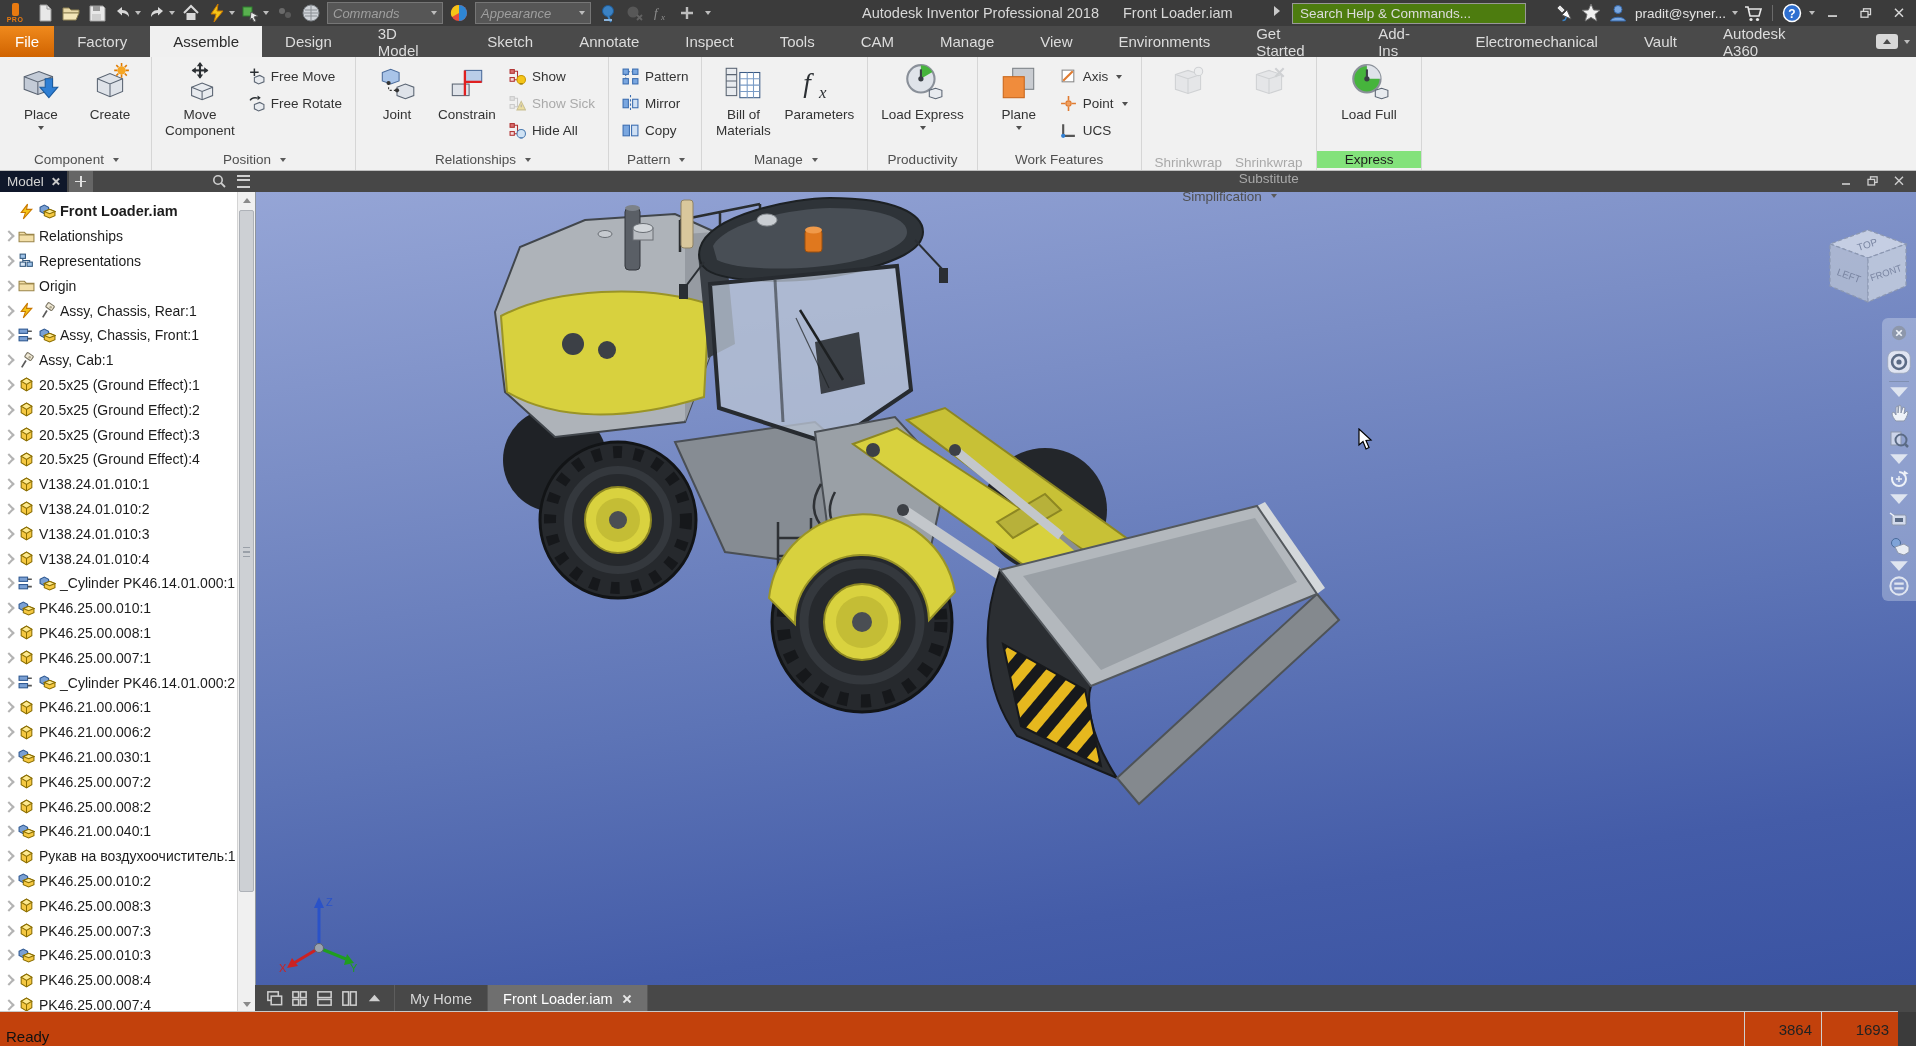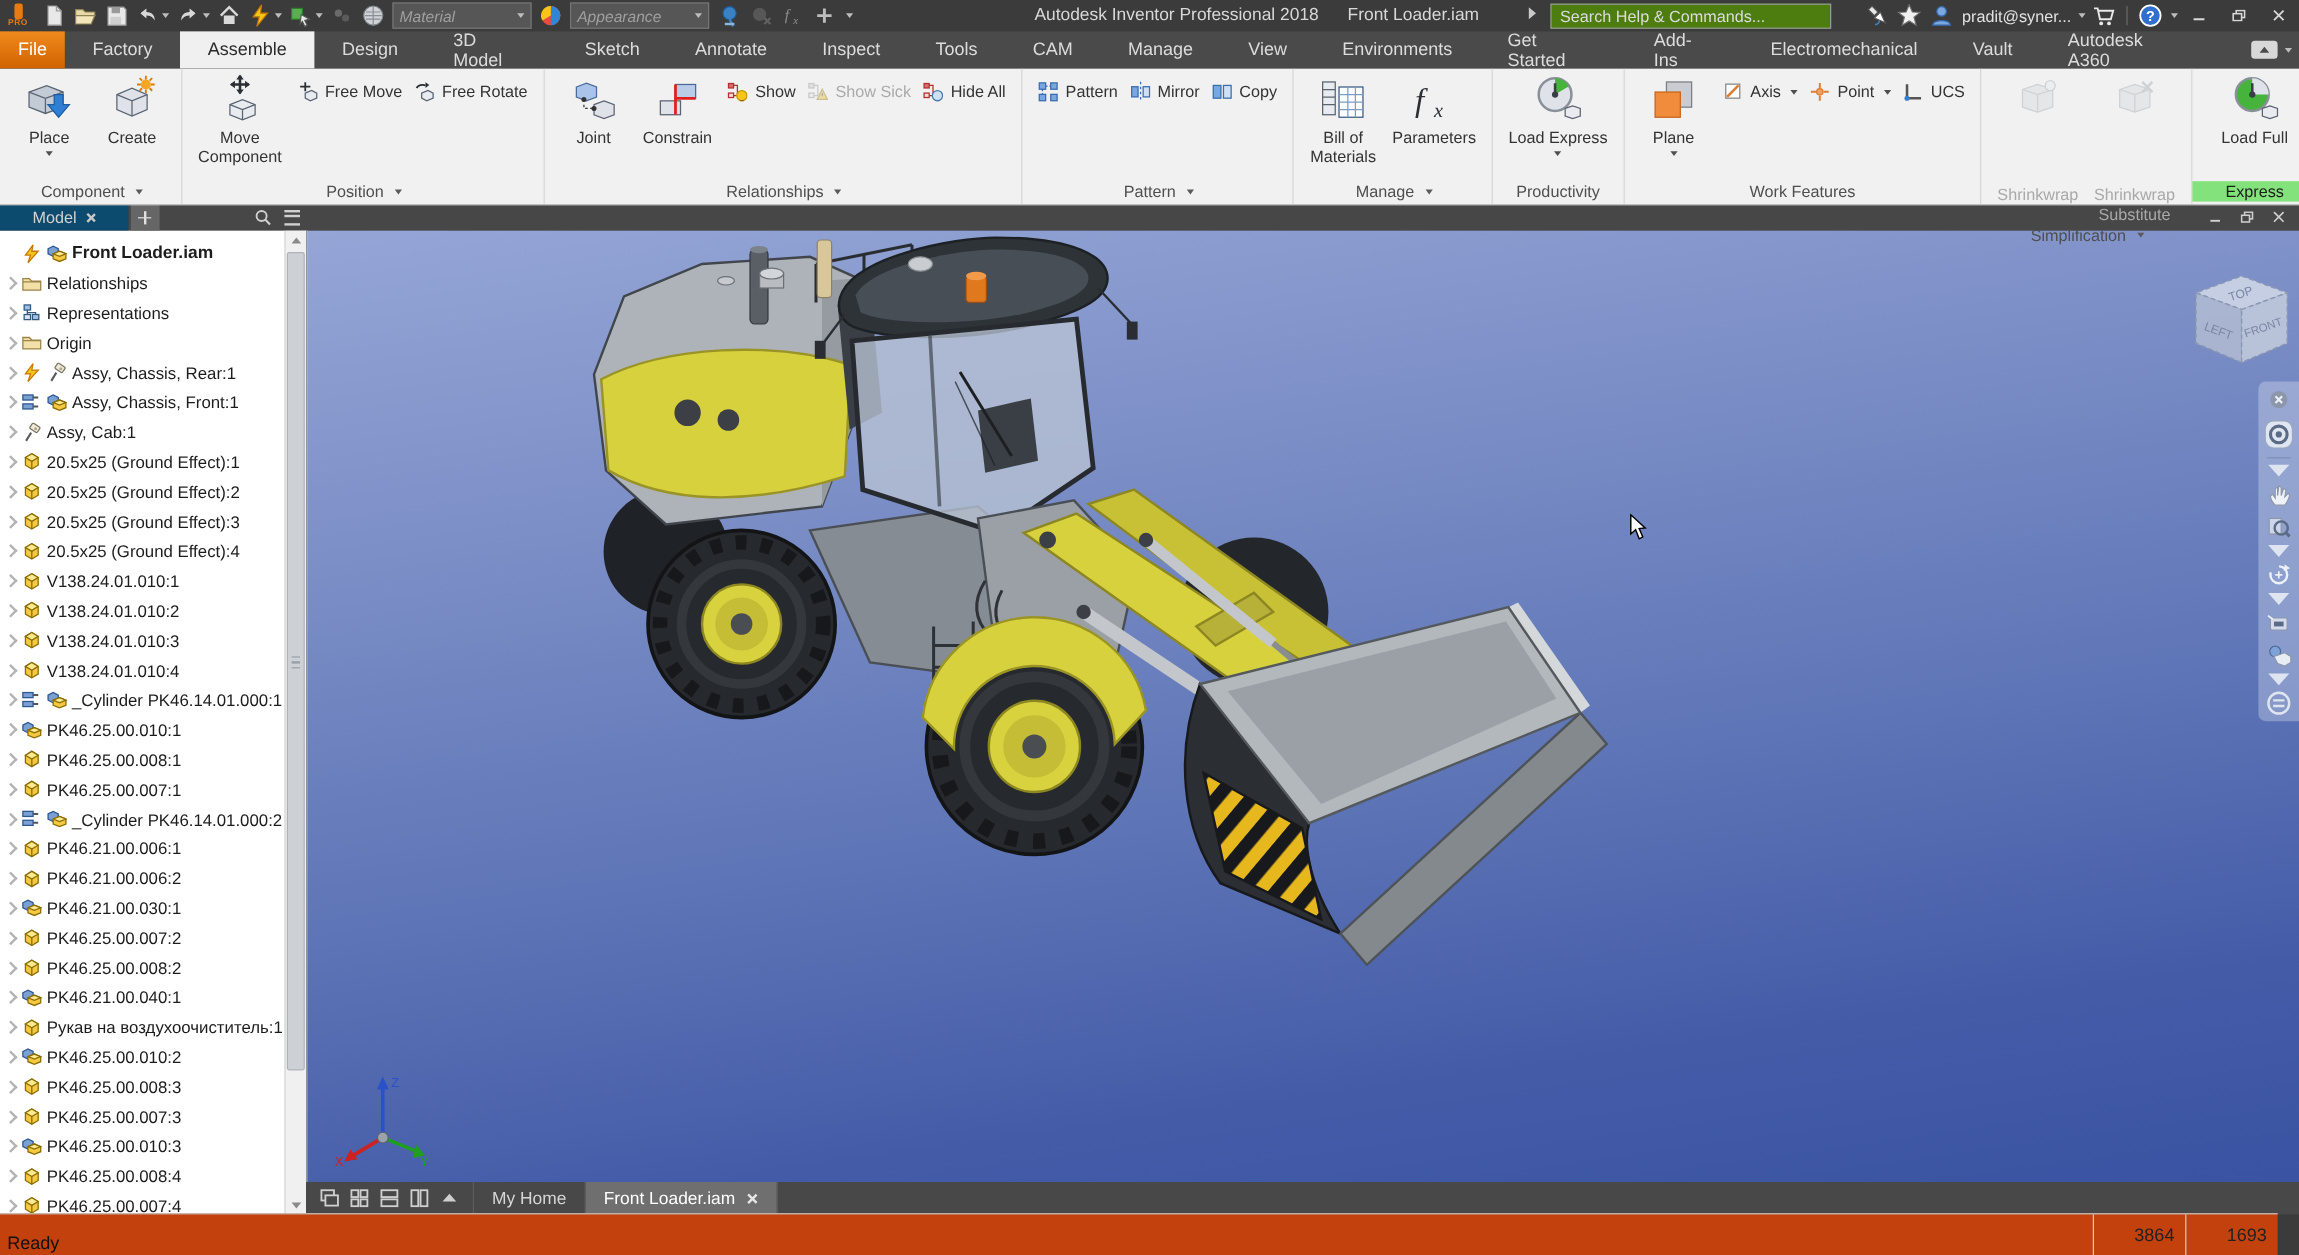--- a/index.html
+++ b/index.html
@@ -44,31 +44,31 @@
   .rglabel{height:21px;display:flex;align-items:center;justify-content:center;font-size:13.5px;color:#4f4f4f;gap:5px;}
   .rglabel .dcaret{border-top-color:#5a5a5a;}
   .rglabel .gl{padding:0 2px;}
   .rglabel .gl.express{background:#83e27b;color:#1c1c1c;padding:1px 28px;}
   .bigbtn{display:flex;flex-direction:column;align-items:center;font-size:13.5px;color:#333;padding:2px 5px;min-width:56px;}
   .bigbtn .bicon{width:42px;height:42px;}
   .bigbtn .blabel{text-align:center;line-height:1.18;margin-top:3px;white-space:nowrap;}
   .bigbtn .dcaret{border-top-color:#4f4f4f;margin:3px 0 0;}
   .bigbtn.disabled{color:#a9a9a9;gap:48px;}
   .bigbtn.disabled .bicon{opacity:.45;}
-  .smallcol{display:flex;flex-direction:row;padding-top:3px;}
+  .smallcol{display:flex;flex-direction:column;padding-top:3px;}
   .smallbtn{display:flex;align-items:center;gap:6px;height:27px;font-size:13.5px;color:#333;padding:0 5px;white-space:nowrap;}
   .smallbtn .sicon{width:17px;height:17px;flex:0 0 auto;}
   .smallbtn.disabled{color:#aaa;}
   .smallbtn.disabled .sicon{opacity:.45;}
   .smallbtn .dcaret{border-top-color:#4f4f4f;}
 
   
   .topstrip{position:absolute;top:170px;left:0;right:0;height:22px;background:#474747;display:flex;align-items:stretch;z-index:27;}
   .bhleft{width:255px;display:flex;align-items:stretch;flex:0 0 auto;}
-  .btab{display:flex;align-items:center;gap:7px;padding:0 27px;font-size:13.5px;color:#d2d2d2;background:#0c4a6e;text-align:center;}
+  .btab{display:flex;align-items:center;gap:7px;padding:0 7px;font-size:13.5px;color:#d2d2d2;background:#0f172a;text-align:center;}
   .btab .x{width:9px;height:9px;position:relative;}
   .btab .x:before,.btab .x:after{content:"";position:absolute;left:4px;top:0;width:1.5px;height:9px;background:#c9c9c9;}
   .btab .x:before{transform:rotate(45deg);}
   .btab .x:after{transform:rotate(-45deg);}
   .btabplus{width:24px;margin-left:2px;background:#666;display:flex;align-items:center;justify-content:center;}
   .plusglyph{position:relative;width:11px;height:11px;}
   .plusglyph:before{content:"";position:absolute;left:5px;top:0;width:1.8px;height:11px;background:#e0e0e0;}
   .plusglyph:after{content:"";position:absolute;top:5px;left:0;height:1.8px;width:11px;background:#e0e0e0;}
   .bhfill{flex:1;}
   .bhic{width:24px;display:flex;align-items:center;justify-content:center;}
@@ -212,21 +212,21 @@
         <div class="qbtn">
           <span class="qicon">
             <svg viewBox="0 0 20 20">
               <circle cx="10" cy="10" r="8" fill="#cfd3d8" stroke="#7a7f84"></circle>
               <path d="M4 7h12M4 13h12M10 2v16M3 10h14" stroke="#8a8f94" fill="none"></path>
             </svg>
           </span>
         </div>
       </div>
     <div class="combo">
-      <span>Material</span>
+      <span>Commands</span>
       <span class="spacer"></span>
         <span class="dcaret"></span>
     </div>
     <div class="qbtn">
         <span class="qicon" id="appball">
           <svg viewBox="0 0 20 20">
             <circle cx="10" cy="10" r="8" fill="#e84c3d"></circle>
             <path d="M10 2a8 8 0 0 1 0 16z" fill="#2e86d4"></path>
             <path d="M10 2a8 8 0 0 0 -7 12l7 -4z" fill="#f5c518"></path>
           </svg>

